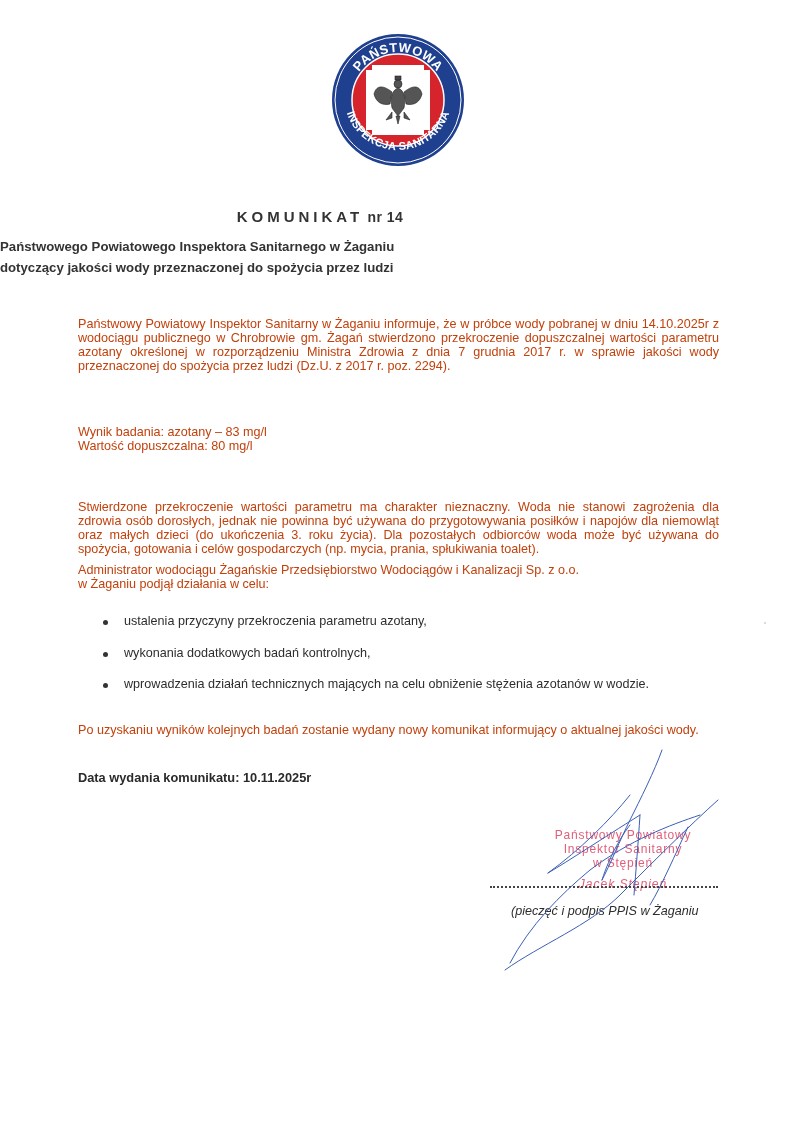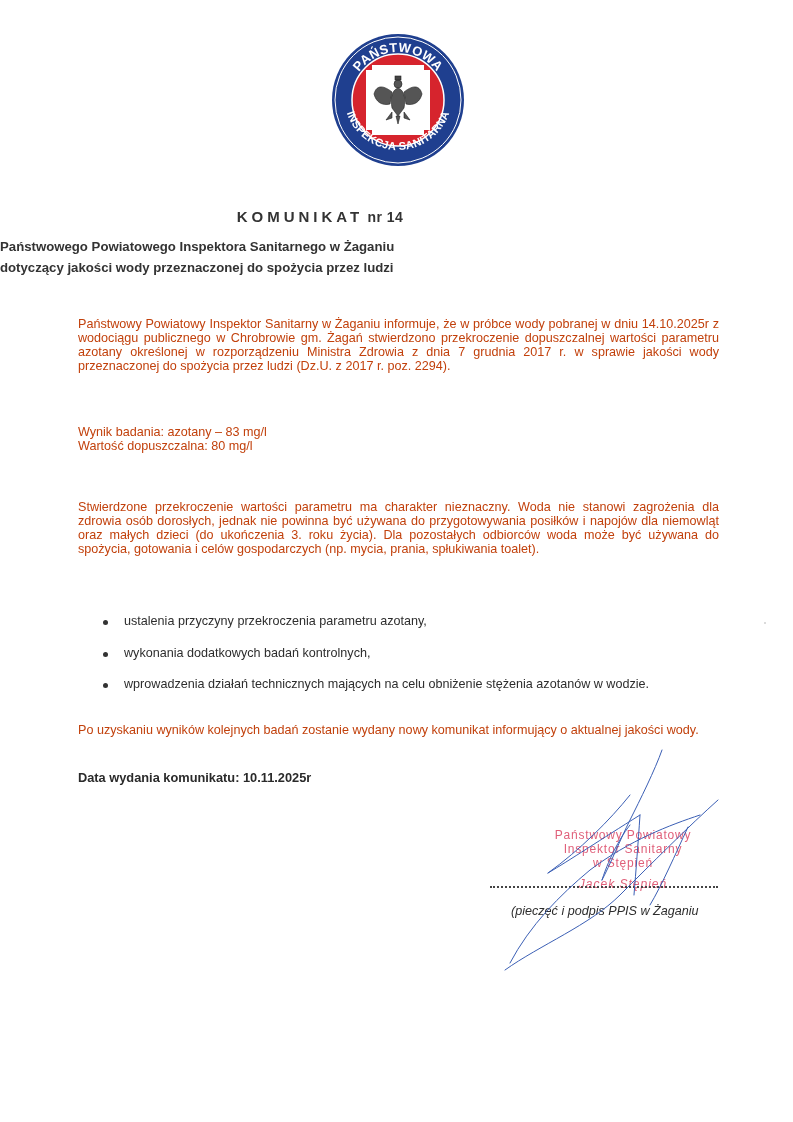--- a/index.html
+++ b/index.html
@@ -87,20 +87,24 @@
 
   <div class="body justify p1">Państwowy  Powiatowy Inspektor Sanitarny w  Żaganiu informuje, że w próbce wody pobranej w dniu  14.10.2025r z  wodociągu publicznego w Chrobrowie gm. Żagań  stwierdzono przekroczenie dopuszczalnej wartości parametru azotany określonej w rozporządzeniu Ministra Zdrowia  z dnia  7 grudnia 2017 r. w sprawie jakości wody przeznaczonej do spożycia przez ludzi (Dz.U. z 2017 r. poz. 2294).</div>
 
   <div class="body p2">
     <div>Wynik badania: azotany – 83 mg/l</div>
     <div>Wartość dopuszczalna: 80 mg/l</div>
   </div>
 
   <div class="body justify p3">Stwierdzone przekroczenie wartości parametru ma charakter nieznaczny. Woda nie stanowi zagrożenia dla zdrowia osób dorosłych, jednak nie powinna być używana do przygotowywania posiłków i napojów dla niemowląt oraz małych dzieci (do ukończenia 3. roku życia). Dla pozostałych odbiorców woda może być używana do spożycia, gotowania i celów gospodarczych (np. mycia, prania, spłukiwania toalet).</div>
 
+  <div class="body p4">
+    <div>Administrator wodociągu Żagańskie Przedsiębiorstwo Wodociągów i Kanalizacji Sp. z o.o.</div>
+    <div>w Żaganiu podjął działania w celu:</div>
+  </div>
 
   <div class="list">
     <div class="li li1">
       <span class="bullet"></span>
       <span class="txt">ustalenia przyczyny przekroczenia parametru azotany,</span>
     </div>
     <div class="li li2">
       <span class="bullet"></span>
       <span class="txt">wykonania dodatkowych badań kontrolnych,</span>
     </div>

